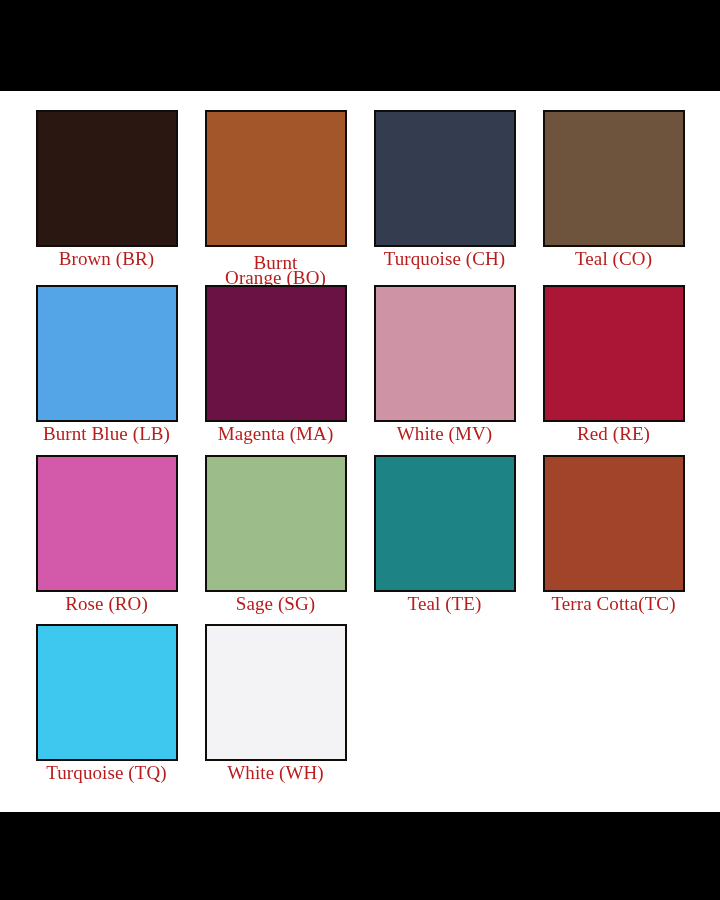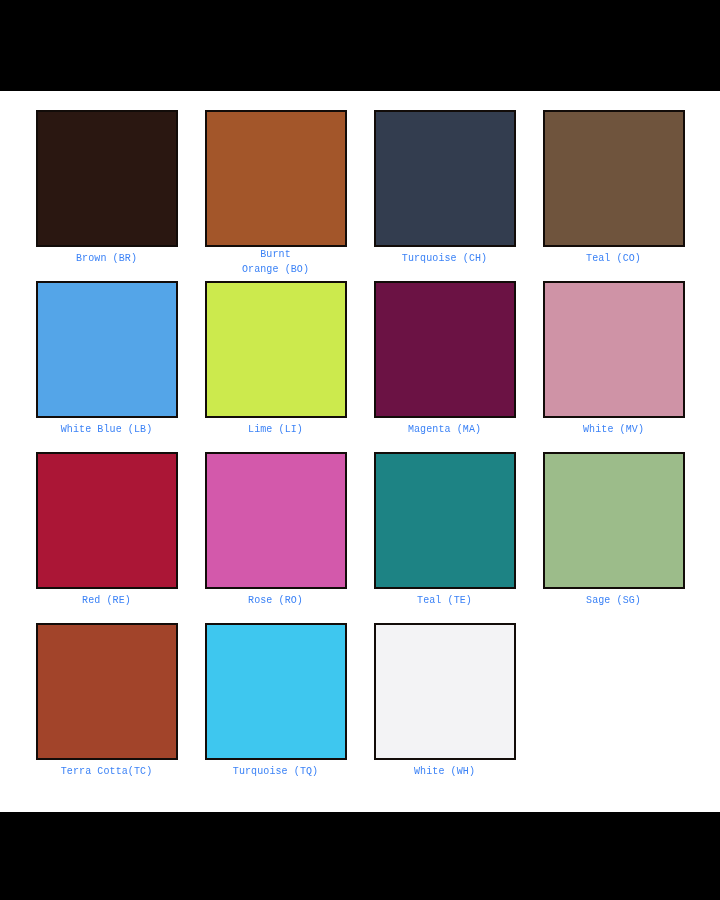--- a/index.html
+++ b/index.html
@@ -55,30 +55,30 @@
     position: relative;
   }
   .swatch-chip {
     width: 142px;
     height: 137px;
     border: 2px solid #120c09;
     box-sizing: border-box;
   }
   .swatch-label {
     margin-top: 4px;
-    font-family: Liberation Mono, monospace;
-    font-size: 10px;
+    font-family: Liberation Serif, serif;
+    font-size: 19px;
     line-height: 15px;
-    color: #3b82f6;
+    color: #b91c1c;
     text-align: center;
     white-space: pre-line;
     letter-spacing: 0.1px;
   }
   .swatch-cell.two-line .swatch-label {
-    margin-top: 1px;
+    margin-top: 9px;
     line-height: 14.5px;
   }
 </style>
 </head>
 <body>
 
 <div id="page">
 
   <div class="letterbox" id="letterbox-top" style="background: rgb(0, 0, 0);"></div>
 
@@ -96,49 +96,45 @@
         <div class="swatch-cell">
           <div class="swatch-chip" title="#333d4f" style="background-color: rgb(51, 61, 79); border-color: rgb(18, 12, 9);"></div>
           <div class="swatch-label">Turquoise (CH)</div>
         </div>
         <div class="swatch-cell">
           <div class="swatch-chip" title="#6f543d" style="background-color: rgb(111, 84, 61); border-color: rgb(18, 12, 9);"></div>
           <div class="swatch-label">Teal (CO)</div>
         </div>
         <div class="swatch-cell">
           <div class="swatch-chip" title="#54a5e8" style="background-color: rgb(84, 165, 232); border-color: rgb(18, 12, 9);"></div>
-          <div class="swatch-label">White Blue (LB)</div>
-        </div>
-        <div class="swatch-cell">
-          <div class="swatch-chip" title="#ccea4d" style="background-color: rgb(204, 234, 77); border-color: rgb(18, 12, 9);"></div>
-          <div class="swatch-label">Lime (LI)</div>
+          <div class="swatch-label">Burnt Blue (LB)</div>
         </div>
         <div class="swatch-cell">
           <div class="swatch-chip" title="#6b1244" style="background-color: rgb(107, 18, 68); border-color: rgb(18, 12, 9);"></div>
           <div class="swatch-label">Magenta (MA)</div>
         </div>
         <div class="swatch-cell">
           <div class="swatch-chip" title="#cf93a6" style="background-color: rgb(207, 147, 166); border-color: rgb(18, 12, 9);"></div>
           <div class="swatch-label">White (MV)</div>
         </div>
         <div class="swatch-cell">
           <div class="swatch-chip" title="#ab1636" style="background-color: rgb(171, 22, 54); border-color: rgb(18, 12, 9);"></div>
           <div class="swatch-label">Red (RE)</div>
         </div>
         <div class="swatch-cell">
           <div class="swatch-chip" title="#d359ab" style="background-color: rgb(211, 89, 171); border-color: rgb(18, 12, 9);"></div>
           <div class="swatch-label">Rose (RO)</div>
         </div>
         <div class="swatch-cell">
+          <div class="swatch-chip" title="#9cbc8a" style="background-color: rgb(156, 188, 138); border-color: rgb(18, 12, 9);"></div>
+          <div class="swatch-label">Sage (SG)</div>
+        </div>
+        <div class="swatch-cell">
           <div class="swatch-chip" title="#1d8384" style="background-color: rgb(29, 131, 132); border-color: rgb(18, 12, 9);"></div>
           <div class="swatch-label">Teal (TE)</div>
-        </div>
-        <div class="swatch-cell">
-          <div class="swatch-chip" title="#9cbc8a" style="background-color: rgb(156, 188, 138); border-color: rgb(18, 12, 9);"></div>
-          <div class="swatch-label">Sage (SG)</div>
         </div>
         <div class="swatch-cell">
           <div class="swatch-chip" title="#a2442a" style="background-color: rgb(162, 68, 42); border-color: rgb(18, 12, 9);"></div>
           <div class="swatch-label">Terra Cotta(TC)</div>
         </div>
         <div class="swatch-cell">
           <div class="swatch-chip" title="#3ec7ef" style="background-color: rgb(62, 199, 239); border-color: rgb(18, 12, 9);"></div>
           <div class="swatch-label">Turquoise (TQ)</div>
         </div>
         <div class="swatch-cell">

